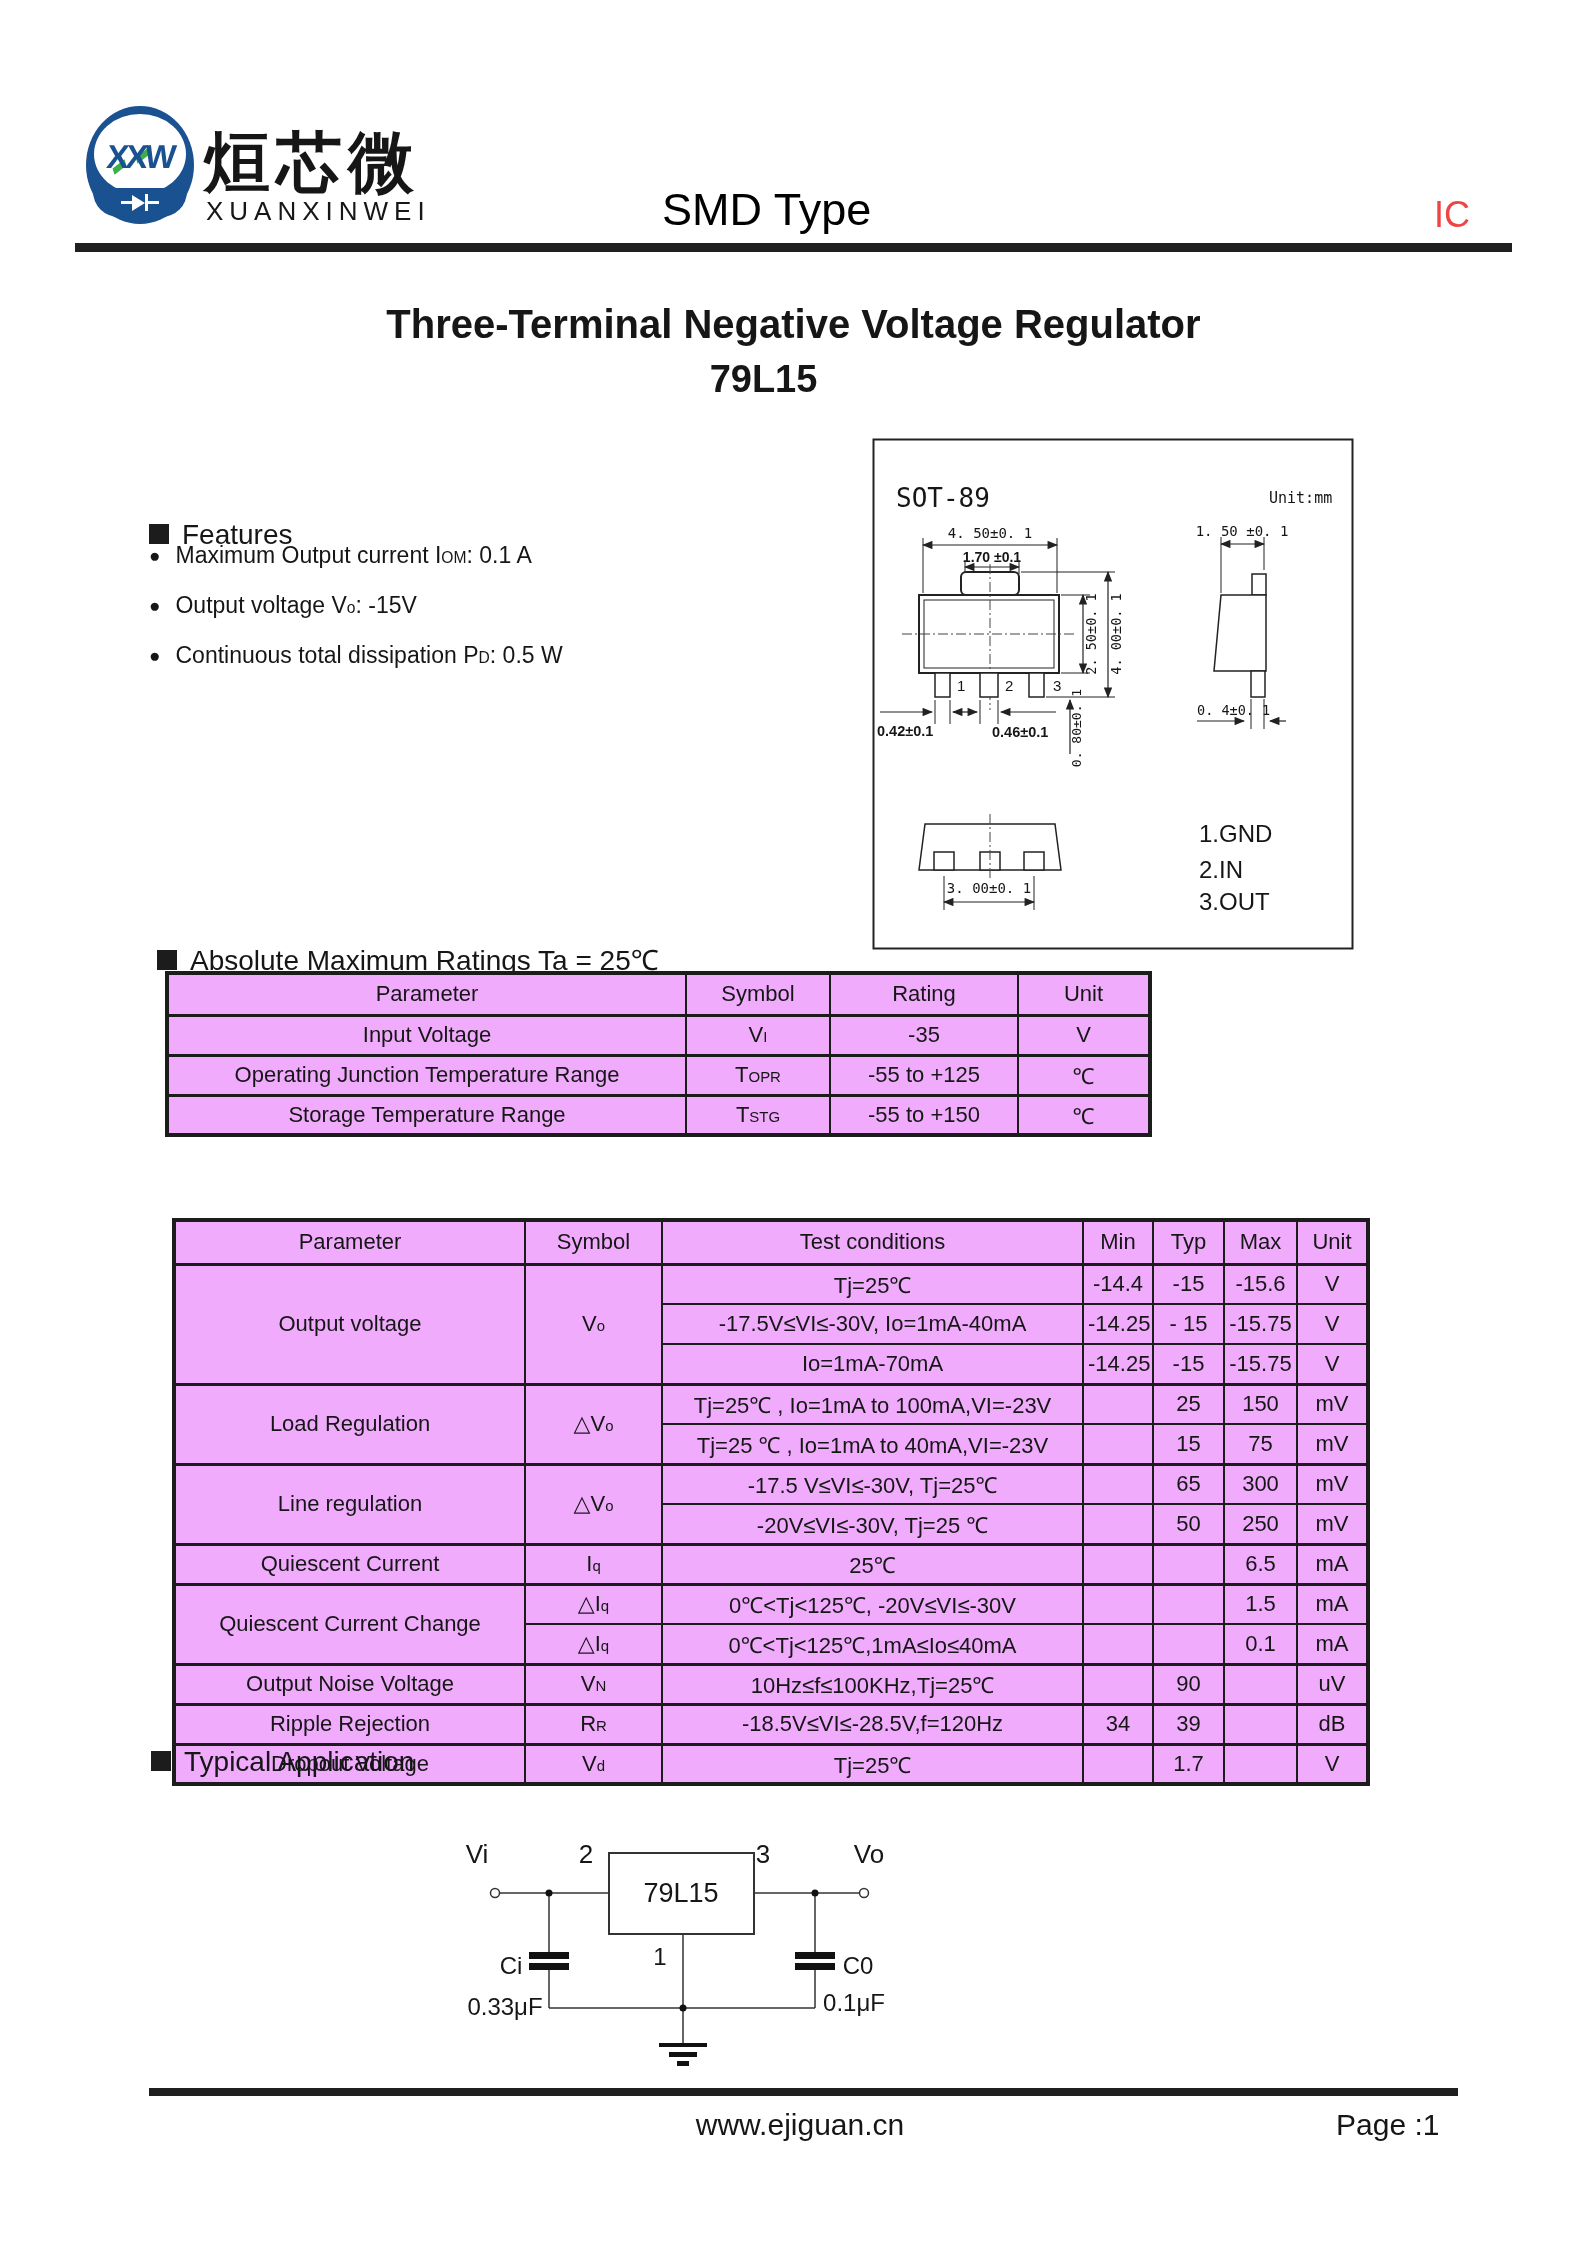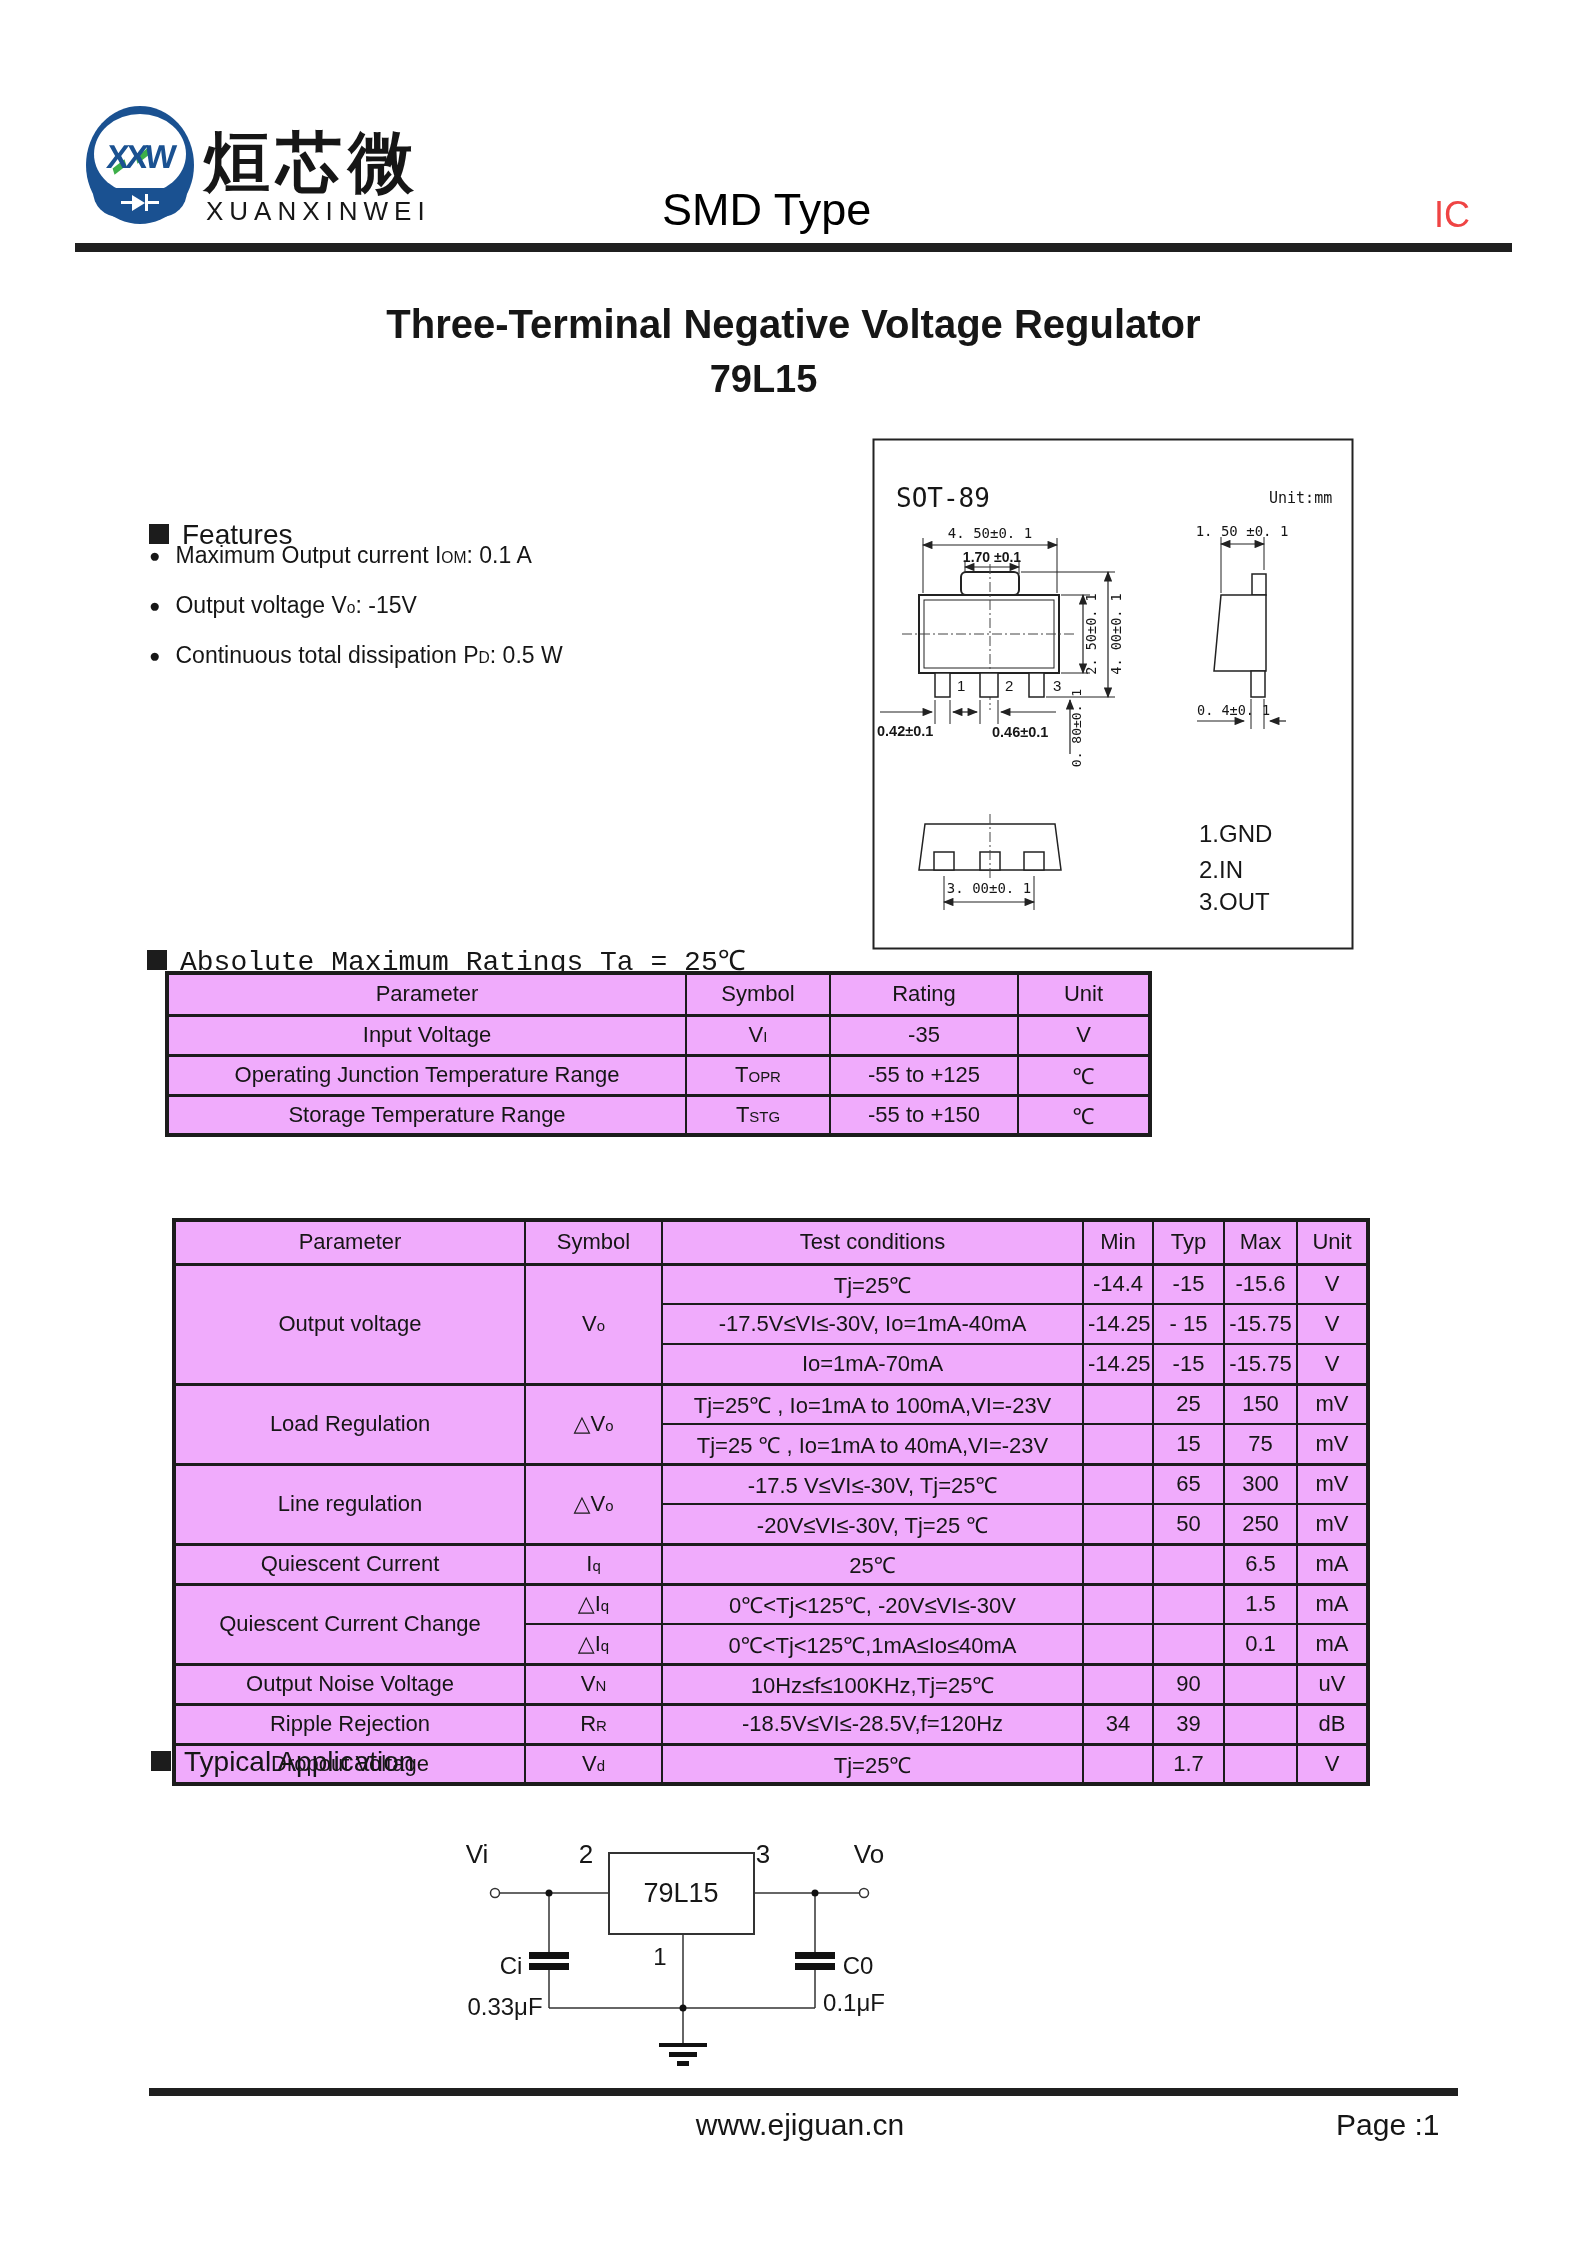--- a/index.html
+++ b/index.html
@@ -189,21 +189,21 @@
     <line class="ln thin" x1="72" y1="438" x2="72" y2="472"></line>
     <line class="ln thin" x1="162" y1="438" x2="162" y2="472"></line>
     <text class="mono" x="117" y="455" font-size="14" text-anchor="middle">3. 00±0. 1</text>
     <line class="ln" x1="72" y1="464" x2="162" y2="464" marker-start="url(#mA)" marker-end="url(#mA)"></line>
 
     <text class="sans" x="327" y="404" font-size="24">1.GND</text>
     <text class="sans" x="327" y="440" font-size="24">2.IN</text>
     <text class="sans" x="327" y="472" font-size="24">3.OUT</text>
   </svg>
 
-  <div class="sec-heading" style="left:147px;top:940px;font-family:Liberation Mono, monospace;">
+  <div class="sec-heading" style="left:157px;top:940px;">
     <span class="sq"></span><span>Absolute Maximum Ratings Ta = 25℃</span>
   </div>
   <table class="ds amr">
     <colgroup>
         <col style="width:519px">
         <col style="width:144px">
         <col style="width:188px">
         <col style="width:132px">
       </colgroup>
     <thead>

